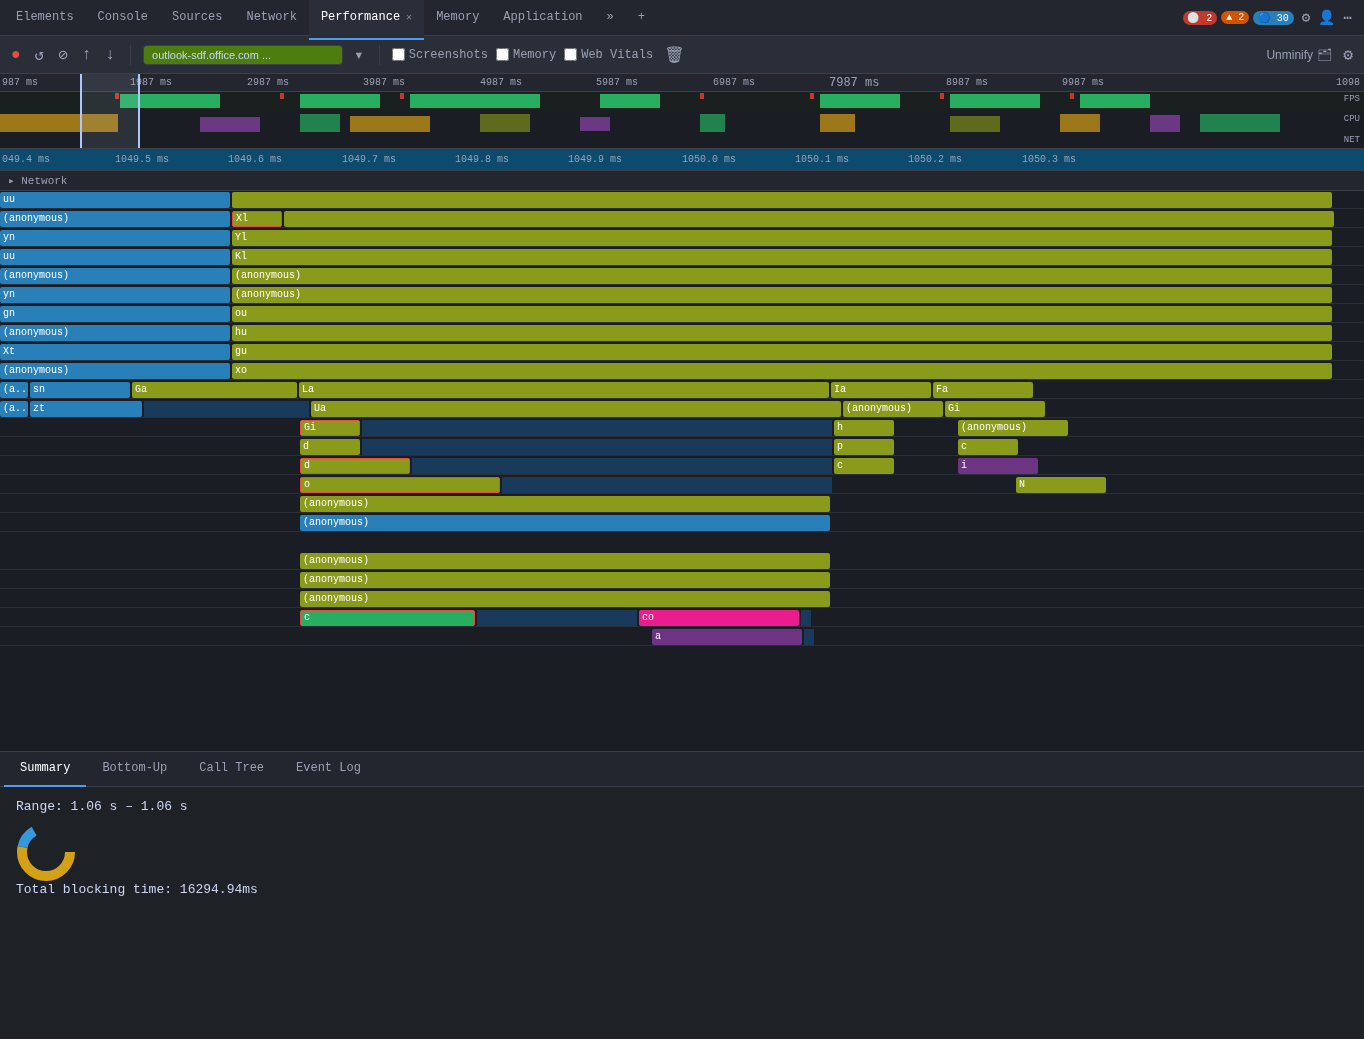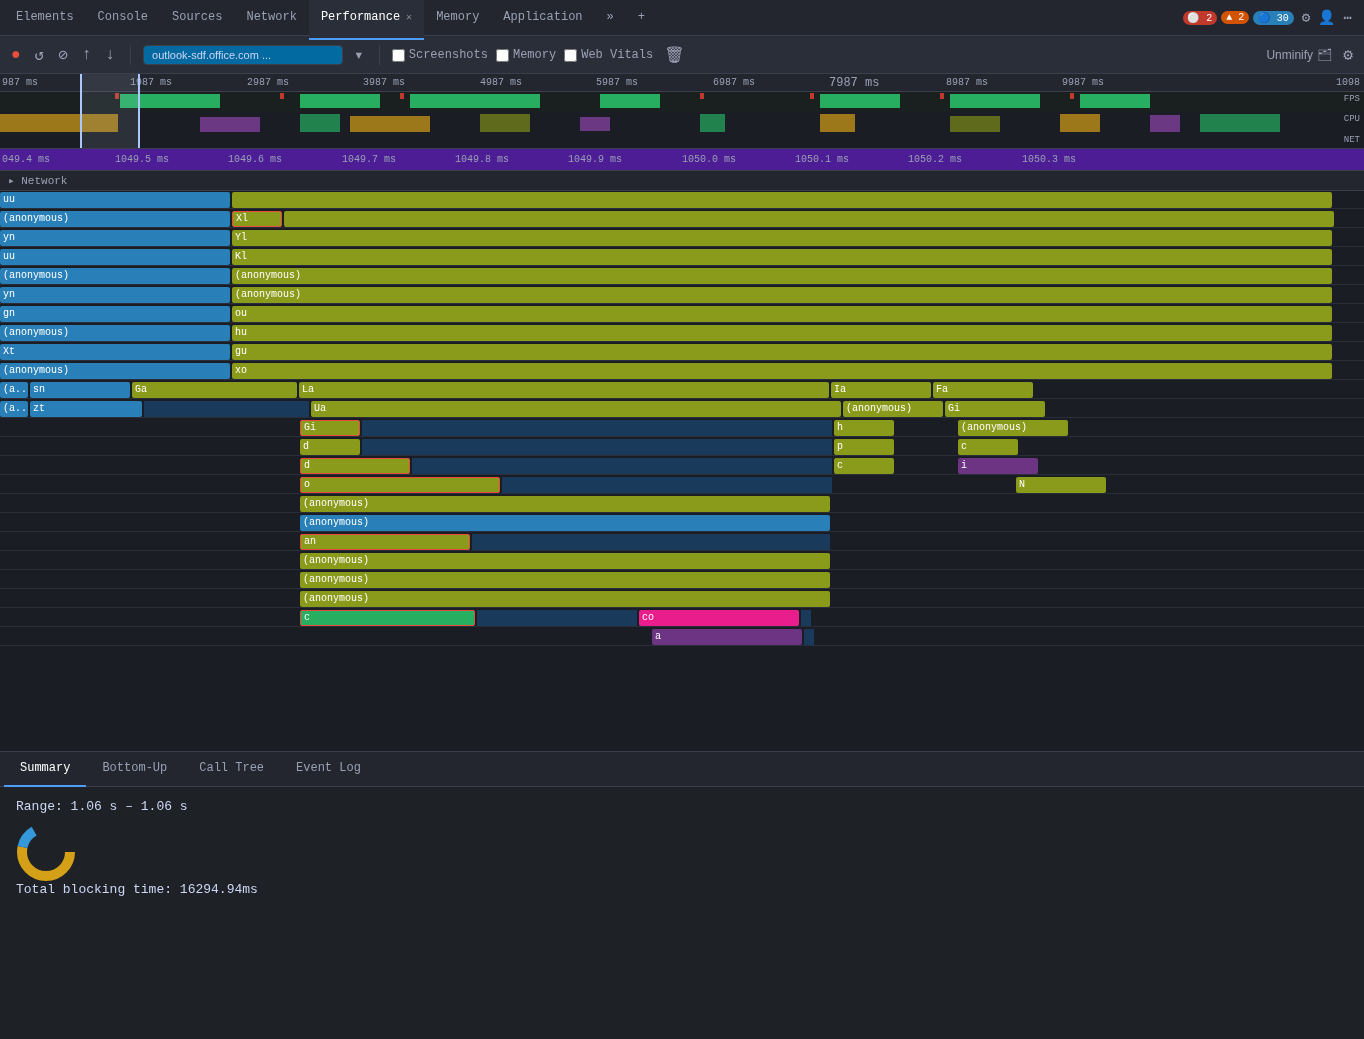--- a/index.html
+++ b/index.html
@@ -19,22 +19,22 @@
     .badge-orange { background: #d35400; color: white; border-radius: 10px; padding: 1px 5px; font-size: 10px; margin-right: 4px; }
     .badge-blue { background: #2980b9; color: white; border-radius: 10px; padding: 1px 5px; font-size: 10px; }
     .badges { display: flex; align-items: center; margin-left: 4px; }
 
     
     .toolbar {
       display: flex; align-items: center; background: #2a2e38; border-bottom: 1px solid #3a3f4b; height: 38px; padding: 0 8px; gap: 8px;
     }
     .toolbar-icon { color: #9aa0b4; font-size: 16px; cursor: pointer; padding: 3px; }
     .toolbar-divider { width: 1px; height: 20px; background: #3a3f4b; margin: 0 4px; }
-    .toolbar-url { background: #0369a1; border: 1px solid #3a3f4b; color: #cdd6f4; padding: 3px 8px; border-radius: 4px; font-size: 11px; width: 200px; }
-    .checkbox-label { display: flex; align-items: flex-end; gap: 4px; color: #9aa0b4; font-size: 12px; cursor: pointer; }
+    .toolbar-url { background: #4d7c0f; border: 1px solid #3a3f4b; color: #cdd6f4; padding: 3px 8px; border-radius: 4px; font-size: 11px; width: 200px; }
+    .checkbox-label { display: flex; align-items: center; gap: 4px; color: #9aa0b4; font-size: 12px; cursor: pointer; }
     .checkbox-label input { accent-color: #4d9cf8; }
     .toolbar-right { margin-left: auto; display: flex; align-items: center; gap: 8px; }
     .unminify-btn { color: #9aa0b4; font-size: 12px; cursor: pointer; background: none; border: none; display: flex; align-items: center; gap: 4px; }
 
     
     .timeline-overview {
       height: 72px; background: #1a1d23; border-bottom: 1px solid #3a3f4b; position: relative; overflow: hidden;
     }
 
     
@@ -233,21 +233,21 @@
       <div style="position:absolute;left:1060px;top:2px;width:40px;height:18px;background:#d4a017;opacity:0.7;"></div>
       <div style="position:absolute;left:1150px;top:3px;width:30px;height:17px;background:#8e44ad;opacity:0.7;"></div>
       <div style="position:absolute;left:1200px;top:2px;width:80px;height:18px;background:#27ae60;opacity:0.7;"></div>
     </div>
     <span style="position:absolute;right:4px;top:2px;color:#9aa0b4;font-size:9px;">CPU</span>
   </div>
 
   <div style="position:absolute;top:0;left:80px;width:60px;bottom:0;background:rgba(200,220,255,0.1);border-left:2px solid #aac8ff;border-right:2px solid #aac8ff;"></div>
 </div>
 
-<div class="detail-ruler" style="height:22px;background:#4c1d95;border-bottom:1px solid #3a3f4b;position:relative;overflow:hidden;">
+<div class="detail-ruler" style="height:22px;background:#0c4a6e;border-bottom:1px solid #3a3f4b;position:relative;overflow:hidden;">
   <span style="position:absolute;left:2px;color:#9aa0b4;font-size:10px;">049.4 ms</span>
   <span style="position:absolute;left:115px;color:#9aa0b4;font-size:10px;">1049.5 ms</span>
   <span style="position:absolute;left:228px;color:#9aa0b4;font-size:10px;">1049.6 ms</span>
   <span style="position:absolute;left:342px;color:#9aa0b4;font-size:10px;">1049.7 ms</span>
   <span style="position:absolute;left:455px;color:#9aa0b4;font-size:10px;">1049.8 ms</span>
   <span style="position:absolute;left:568px;color:#9aa0b4;font-size:10px;">1049.9 ms</span>
   <span style="position:absolute;left:682px;color:#9aa0b4;font-size:10px;">1050.0 ms</span>
   <span style="position:absolute;left:795px;color:#9aa0b4;font-size:10px;">1050.1 ms</span>
   <span style="position:absolute;left:908px;color:#9aa0b4;font-size:10px;">1050.2 ms</span>
   <span style="position:absolute;left:1022px;color:#9aa0b4;font-size:10px;">1050.3 ms</span>
@@ -366,25 +366,20 @@
   <div class="flame-row" style="top:304px;position:absolute;left:0;right:0;">
     <div style="width:298px;height:16px;"></div>
     <div class="flame-cell-olive" style="margin-left:2px;width:530px;">(anonymous)</div>
   </div>
 
   <div class="flame-row" style="top:323px;position:absolute;left:0;right:0;">
     <div style="width:298px;height:16px;"></div>
     <div class="flame-cell-blue" style="margin-left:2px;width:530px;">(anonymous)</div>
   </div>
 
-  <div class="flame-row" style="top:342px;position:absolute;left:0;right:0;">
-    <div style="width:298px;height:16px;"></div>
-    <div class="flame-cell-olive-outline" style="margin-left:2px;width:170px;">an</div>
-    <div class="flame-cell-navy" style="margin-left:2px;width:358px;"></div>
-  </div>
 
   <div class="flame-row" style="top:361px;position:absolute;left:0;right:0;">
     <div style="width:298px;height:16px;"></div>
     <div class="flame-cell-olive" style="margin-left:2px;width:530px;">(anonymous)</div>
   </div>
 
   <div class="flame-row" style="top:380px;position:absolute;left:0;right:0;">
     <div style="width:298px;height:16px;"></div>
     <div class="flame-cell-olive" style="margin-left:2px;width:530px;">(anonymous)</div>
   </div>

